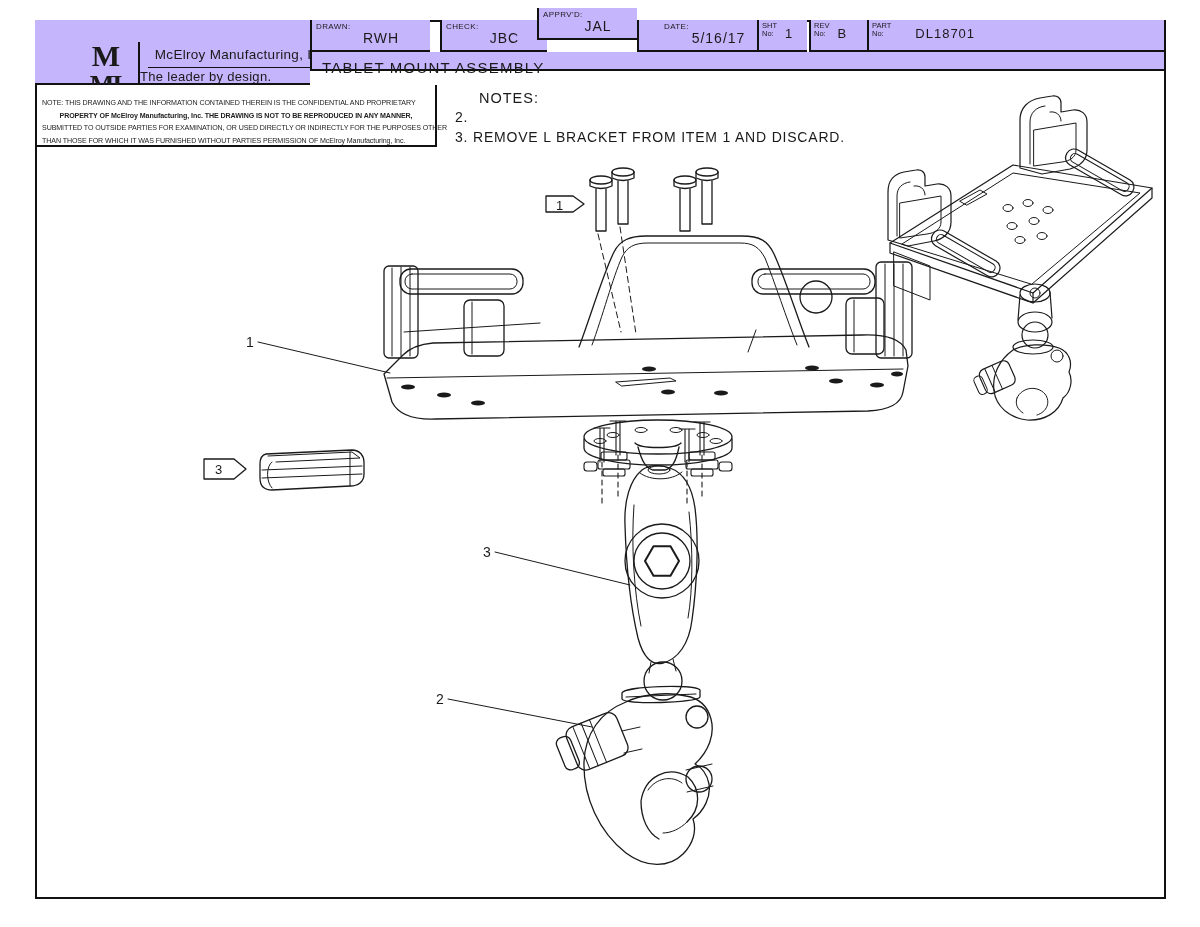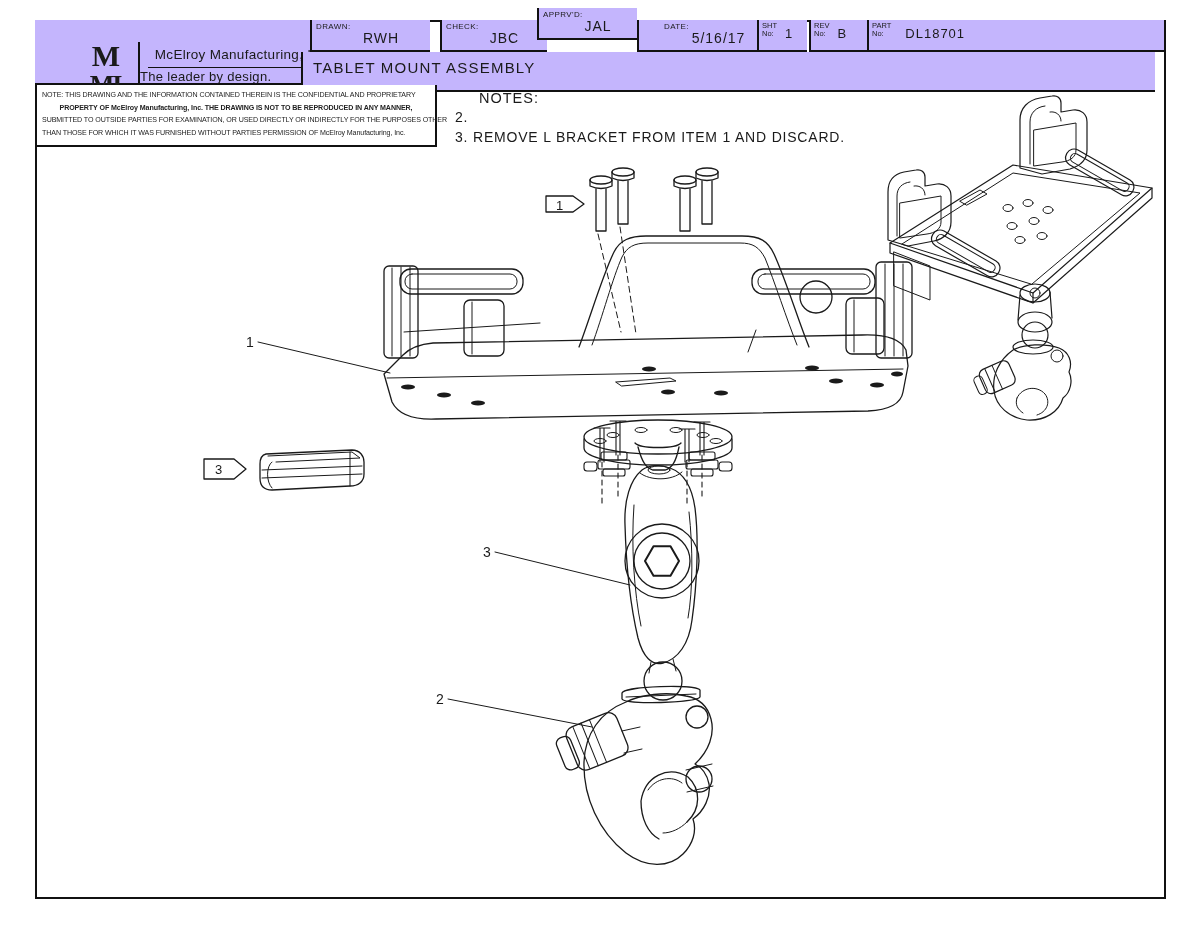--- a/index.html
+++ b/index.html
@@ -23,21 +23,21 @@
   .company-area { position:absolute; left:105px; top:22px; width:205px; height:61px; }
   .company-line1 { font-size:13.5px; text-align:center; letter-spacing:.3px; padding-top:5px; height:25px; }
   .rule1 { border-top:1.5px solid #111; margin:0 8px; }
   .company-line2 { font-size:13px; text-align:left; letter-spacing:.3px; height:19px; padding-top:1px; }
   .company-line3-row { position:relative; font-size:9.5px; text-align:center; padding-top:2px; }
   .reg-mark { position:absolute; left:4px; top:2px; font-size:9px; }
 
   .drawing-title { font-size:15px; letter-spacing:1.2px; padding:7px 0 0 10px; }
 
   
-  .note-box { position:absolute; left:35px; top:85px; width:402px; height:62px; border:2px solid #111; border-top:none; padding:4px 5px 0 5px; background:#fff; }
+  .note-box { position:absolute; left:35px; top:85px; width:402px; height:62px; border:2px solid #111; border-top:none; padding:12px 5px 0 5px; background:#fff; }
   .note-line { font-size:7.1px; letter-spacing:-.1px; line-height:12.5px; white-space:nowrap; color:#222; }
   .note-line.bold { font-weight:bold;text-align:center; }
 
   
   .notes-block { position:absolute; left:447px; top:90px; }
   .notes-heading { font-size:14.5px; letter-spacing:1px;margin-left:32px; }
   .notes-item { font-size:14px; letter-spacing:.8px; margin:3px 0 0 8px; line-height:17px; }
 
   svg text { font-family:"Liberation Sans", sans-serif; }
 </style>
@@ -101,24 +101,24 @@
         <div>No:</div>
       </div>
       <div class="tb-small-value">B</div>
     </div>
 
     <div class="tb-cell" style="left:867px; top:20px; width:297px; height:32px; border-right:none;">
       <div class="tb-small-label">
         <div>PART</div>
         <div>No:</div>
       </div>
-      <div class="tb-small-value" style="margin-left:14px; letter-spacing:1px;text-align:center;">DL18701</div>
-    </div>
-
-    <div class="tb-cell" style="left:301px; top:52px; width:854px; height:40px;">
+      <div class="tb-small-value" style="margin-left:24px; letter-spacing:1px;text-align:center;">DL18701</div>
+    </div>
+
+    <div class="tb-cell" style="left:310px; top:52px; width:854px; height:19px;">
       <div class="drawing-title">TABLET MOUNT ASSEMBLY</div>
     </div>
   </div>
 
   <div class="note-box">
     <div class="note-line">NOTE: THIS DRAWING AND THE INFORMATION CONTAINED THEREIN IS THE CONFIDENTIAL AND PROPRIETARY</div>
     <div class="note-line bold">PROPERTY OF McElroy Manufacturing, Inc. THE DRAWING IS NOT TO BE REPRODUCED IN ANY MANNER,</div>
     <div class="note-line">SUBMITTED TO OUTSIDE PARTIES FOR EXAMINATION, OR USED DIRECTLY OR INDIRECTLY FOR THE PURPOSES OTHER</div>
     <div class="note-line">THAN THOSE FOR WHICH IT WAS FURNISHED WITHOUT PARTIES PERMISSION OF McElroy Manufacturing, Inc.</div>
   </div>

